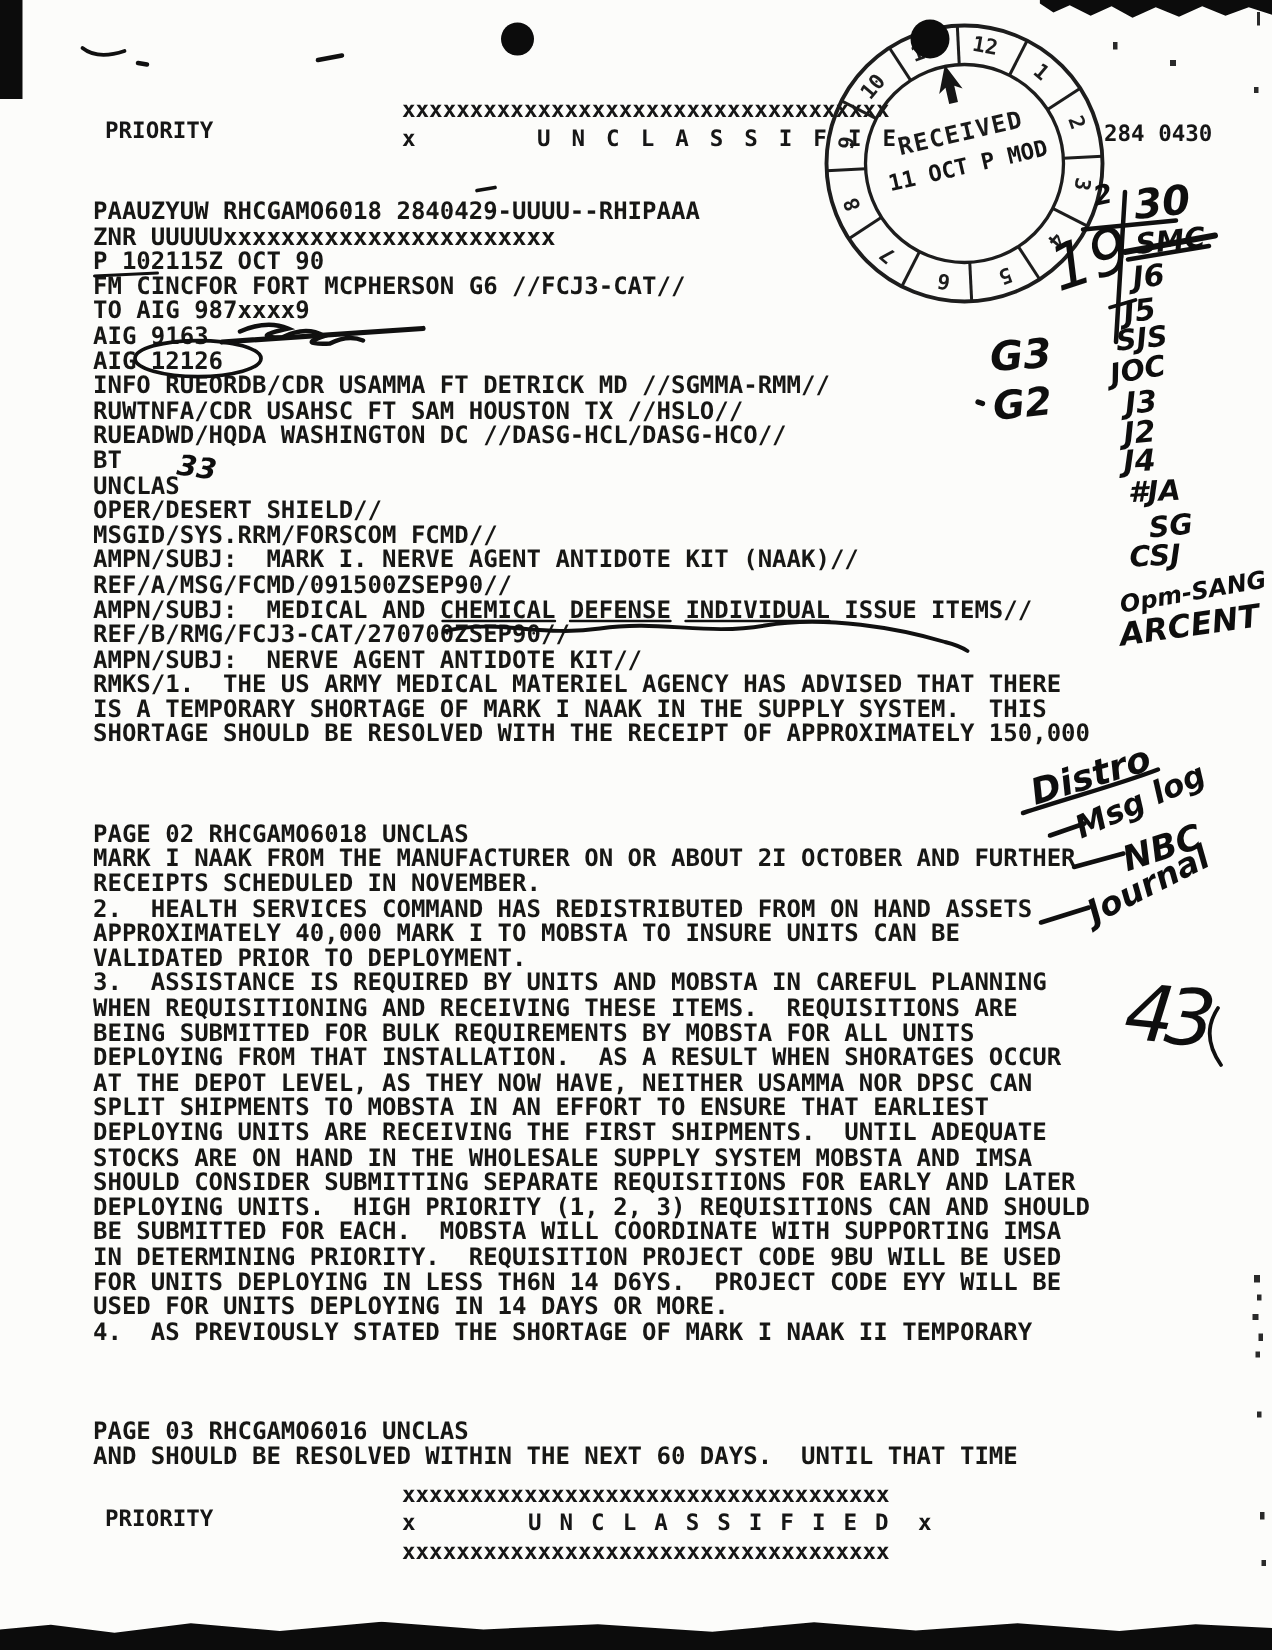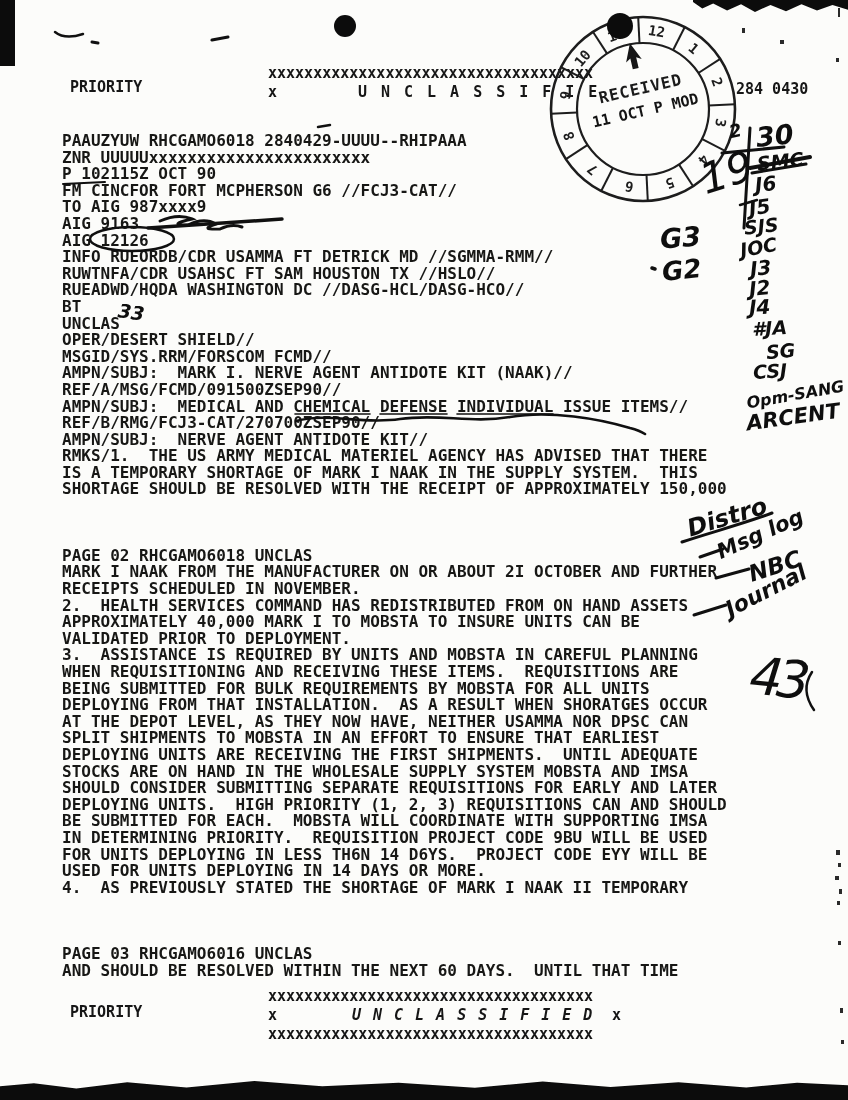--- a/index.html
+++ b/index.html
@@ -185,21 +185,21 @@
   <span class="hand" style="left:746px;top:405px;font-size:21px;transform:rotate(-8deg);font-weight:bold;">ARCENT</span>
   <span class="hand" style="left:686px;top:503px;font-size:24px;transform:rotate(-17deg);">Distro</span>
   <span class="hand" style="left:714px;top:522px;font-size:21px;transform:rotate(-24deg);">Msg log</span>
   <span class="hand" style="left:748px;top:553px;font-size:23px;transform:rotate(-18deg);">NBC</span>
   <span class="hand" style="left:722px;top:578px;font-size:22px;transform:rotate(-27deg);">Journal</span>
   <span class="hand" style="left:750px;top:648px;font-size:52px;transform:rotate(6deg);letter-spacing:-6px;font-weight:500;">43</span>
 
   <div class="mono" style="left:70px;top:1005px;">PRIORITY</div>
   <div class="mono" style="left:268px;top:989px;">xxxxxxxxxxxxxxxxxxxxxxxxxxxxxxxxxxxx</div>
   <div class="mono" style="left:268px;top:1008px;">x</div>
-  <div class="mono" style="left:352px;top:1008px;letter-spacing:12px;font-style:italic;">UNCLASSIFIED</div>
+  <div class="mono" style="left:352px;top:1008px;letter-spacing:12px;">UNCLASSIFIED</div>
   <div class="mono" style="left:612px;top:1008px;">x</div>
   <div class="mono" style="left:268px;top:1027px;">xxxxxxxxxxxxxxxxxxxxxxxxxxxxxxxxxxxx</div>
 
   <div>
     <div class="speck" style="left:836px;top:850px;width:4px;height:5px;"></div>
     <div class="speck" style="left:838px;top:863px;width:3px;height:4px;"></div>
     <div class="speck" style="left:835px;top:876px;width:4px;height:4px;"></div>
     <div class="speck" style="left:839px;top:889px;width:3px;height:5px;"></div>
     <div class="speck" style="left:837px;top:901px;width:3px;height:4px;"></div>
     <div class="speck" style="left:838px;top:941px;width:3px;height:4px;"></div>

